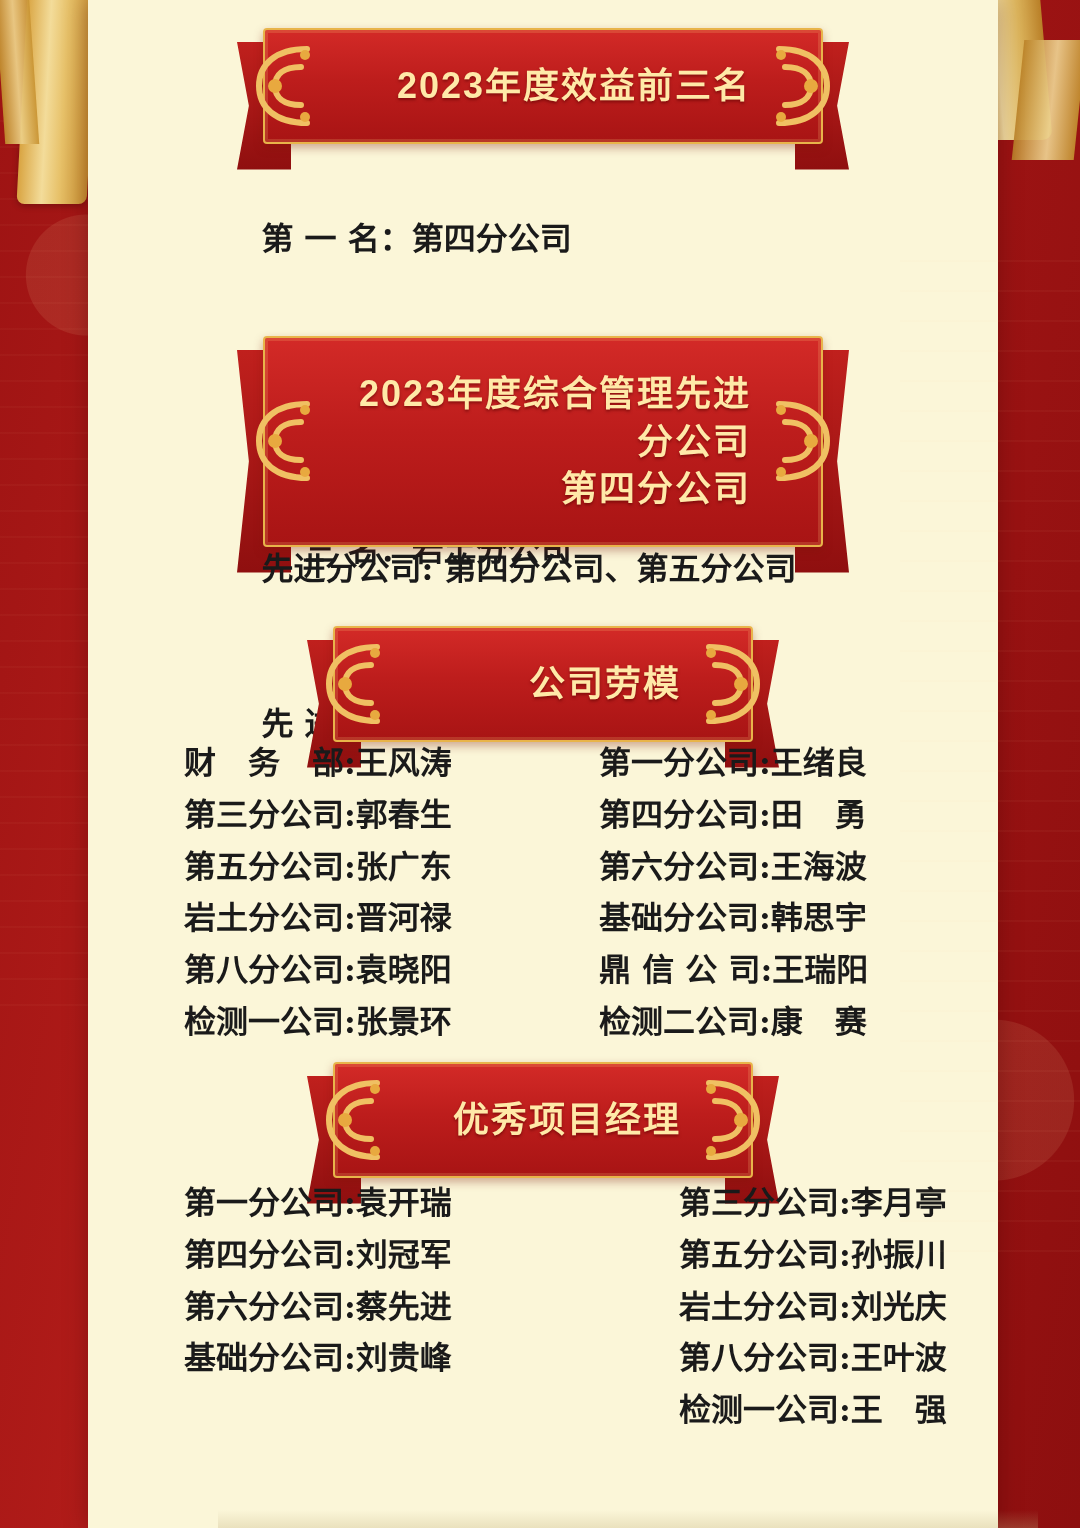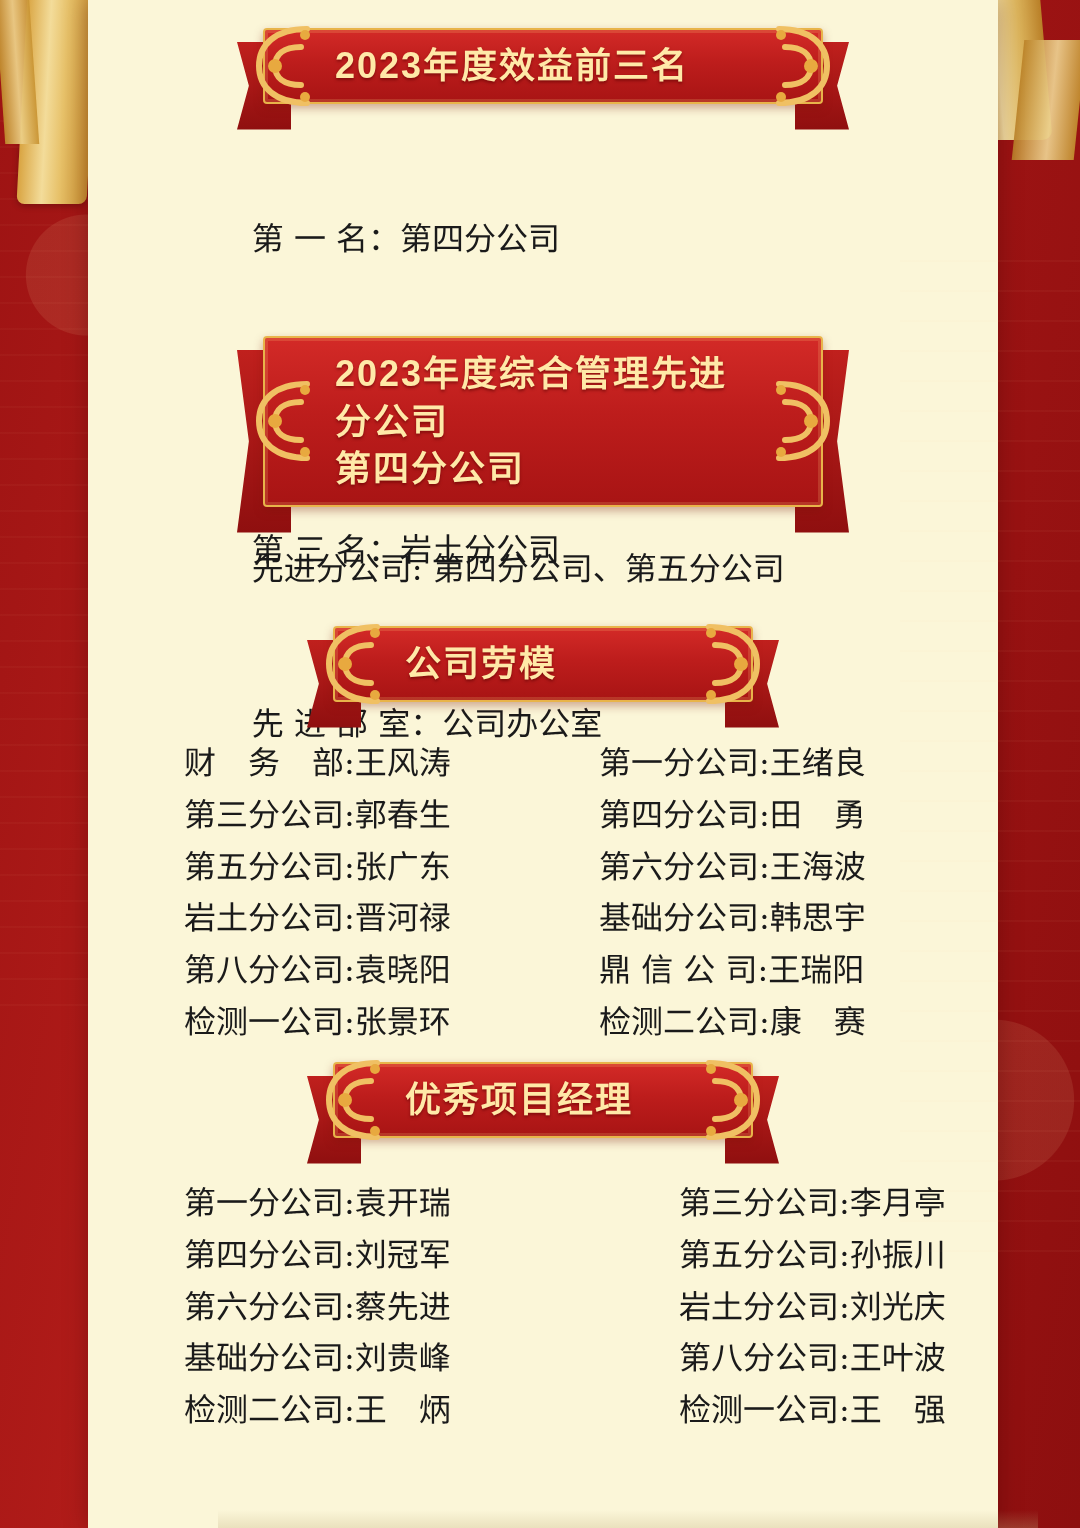--- a/index.html
+++ b/index.html
@@ -105,22 +105,22 @@
     align-items: center;
     justify-content: center;
   }
   .banner .plate {
     position: relative;
     width: 100%;
     background: linear-gradient(180deg, #d32a27 0%, #bd1d1c 45%, #a81414 100%);
     border: 2px solid #e8b44a;
     border-radius: 4px;
     box-shadow: 0 4px 10px rgba(120,20,10,.35), inset 0 0 0 3px rgba(255,210,130,.18);
-    text-align: left;
-    padding: 12px 70px;
+    text-align: right;
+    padding: 32px 70px;
     box-sizing: border-box;
   }
   .banner .plate .title {
     color: #ffe9a8;
     font-size: 36px;
     font-weight: bold;
     letter-spacing: 2px;
     line-height: 1.32;
     text-shadow: 0 2px 3px rgba(90,0,0,.55);
   }
@@ -148,20 +148,21 @@
   }
   .scroll.left  { left: -18px; }
   .scroll.right { right: -18px; transform: translateY(-50%) scaleX(-1); }
 
   
   .block {
     color: #1a1a1a;
     font-size: 32px;
     line-height: 1.62;
     font-family: "DejaVu Serif", "Liberation Serif", serif;
+    font-weight: bold;
   }
   .single-col {
     padding-left: 62px;
   }
   .single-col .line {
     white-space: pre;
     letter-spacing: 0px;
   }
   .two-col {
     display: flex;
@@ -367,21 +368,20 @@
           </svg>
         </span>
       </div>
 
       <div class="block two-col sec-4-body">
         <div class="col">
           <div class="line"><span>第一分公司:</span><span>袁开瑞</span></div>
           <div class="line"><span>第四分公司:</span><span>刘冠军</span></div>
           <div class="line"><span>第六分公司:</span><span>蔡先进</span></div>
           <div class="line"><span>基础分公司:</span><span>刘贵峰</span></div>
-          <div class="line"><span>检测二公司:</span><span>王　炳</span></div>
         </div>
         <div class="col">
           <div class="line"><span>第三分公司:</span><span>李月亭</span></div>
           <div class="line"><span>第五分公司:</span><span>孙振川</span></div>
           <div class="line"><span>岩土分公司:</span><span>刘光庆</span></div>
           <div class="line"><span>第八分公司:</span><span>王叶波</span></div>
           <div class="line"><span>检测一公司:</span><span>王　强</span></div>
         </div>
       </div>
 

